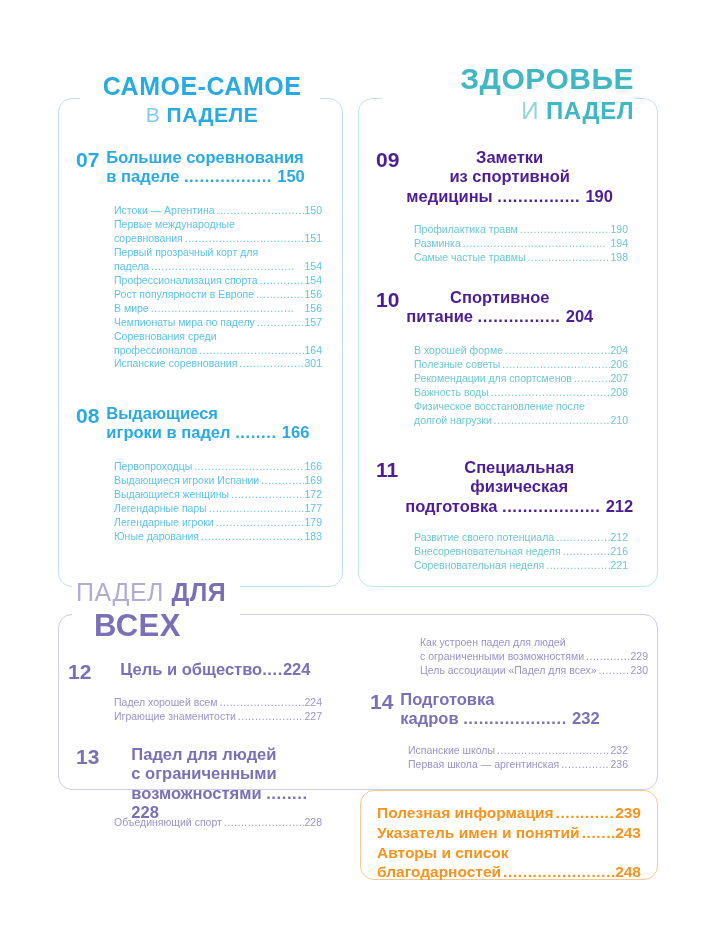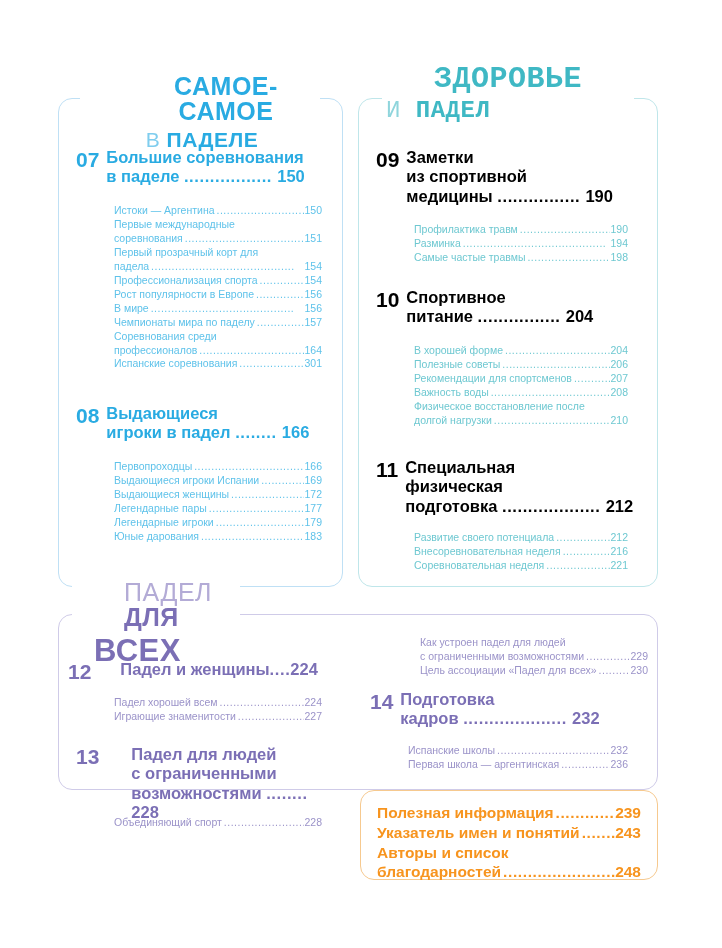--- a/index.html
+++ b/index.html
@@ -35,21 +35,20 @@
   
   .sec-head {
     position: absolute;
     text-transform: uppercase;
     line-height: 1.0;
   }
   .sec-head .l1 {
     display: block;
     font-weight: bold;
     letter-spacing: 0.5px;
-    margin-left: 48px;
   }
   .sec-head .l2 {
     display: block;
     font-weight: bold;
     letter-spacing: 0.5px;
   }
   .sec-head .thin { font-weight: normal; }
 
   .head-blue .l1 { color: #29abe2; font-size: 25px; }
   .head-blue .l2 { color: #29abe2; font-size: 21px; }
@@ -86,21 +85,21 @@
     font-weight: bold;
     line-height: 1.18;
   }
   .chapter .pg {
     font-weight: bold;
     font-size: 16.5px;
   }
   .dots-b { letter-spacing: 0.6px; font-weight: bold; }
 
   .c-blue .num, .c-blue .ttl, .c-blue .pg, .c-blue .dots-b { color: #29abe2; }
-  .c-teal .num, .c-teal .ttl, .c-teal .pg, .c-teal .dots-b { color: #000000; }
+  .c-teal .num, .c-teal .ttl, .c-teal .pg, .c-teal .dots-b { color: #4c1d95; text-align: center; }
   .c-purple .num, .c-purple .ttl, .c-purple .pg, .c-purple .dots-b { color: #7b6fb5; }
 
   
   .subs {
     position: absolute;
     font-size: 10.5px;
     line-height: 1.33;
   }
   .sub-row {
     display: flex;
@@ -268,21 +267,21 @@
         <span class="s-ttl">Юные дарования</span>
         <span class="s-dots">..........................................</span>
         <span class="s-pg">183</span>
       </div>
   </div>
 
   <div class="panel teal" style="left:358px; top:98px; width:300px; height:489px;"></div>
 
   <div class="head-bg" style="left:382px; top:62px; width:252px; height:66px;"></div>
 
-  <div class="sec-head head-teal" style="left:386px; top:64px; width:248px; text-align:left;font-family:Liberation Mono, monospace;">
+  <div class="sec-head head-teal" style="left:386px; top:64px; width:248px; text-align:right;">
     <span class="l1">ЗДОРОВЬЕ</span>
     <span class="l2" style="margin-top:5px;"><span class="thin">И</span> <span>ПАДЕЛ</span></span>
   </div>
 
   <div class="chapter c-teal" style="left:376px; top:148px; width:272px;">
     <span class="num">09</span>
     <span class="ttl">
       <span>Заметки</span><br>
       <span>из спортивной</span><br>
       <span>медицины</span>
@@ -384,21 +383,21 @@
   <div class="head-bg" style="left:72px; top:578px; width:168px; height:66px;"></div>
 
   <div class="sec-head head-purple" style="left:76px; top:580px; width:160px; text-align:left;">
     <span class="l1"><span class="thin">ПАДЕЛ</span> <span>ДЛЯ</span></span>
     <span class="l2" style="margin-top:5px; margin-left:18px;">ВСЕХ</span>
   </div>
 
   <div class="chapter c-purple" style="left:68px; top:660px; width:262px;gap:22px;">
     <span class="num">12</span>
     <span class="ttl">
-      <span>Падел и женщины</span><span class="dots-b">....</span><span class="pg">224</span>
+      <span>Цель и общество</span><span class="dots-b">....</span><span class="pg">224</span>
     </span>
   </div>
 
   <div class="subs s-purple" style="left:114px; top:696px; width:208px;">
     <div class="sub-row">
         <span class="s-ttl">Падел хорошей всем</span>
         <span class="s-dots">..........................................</span>
         <span class="s-pg">224</span>
       </div>
     <div class="sub-row">

